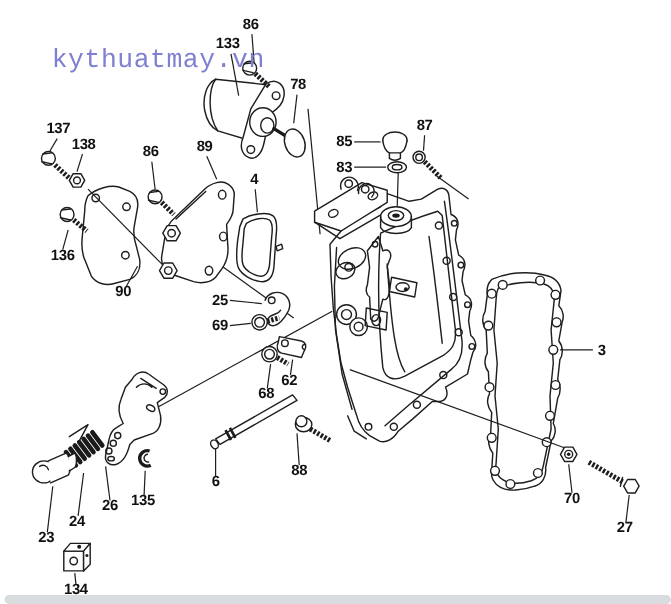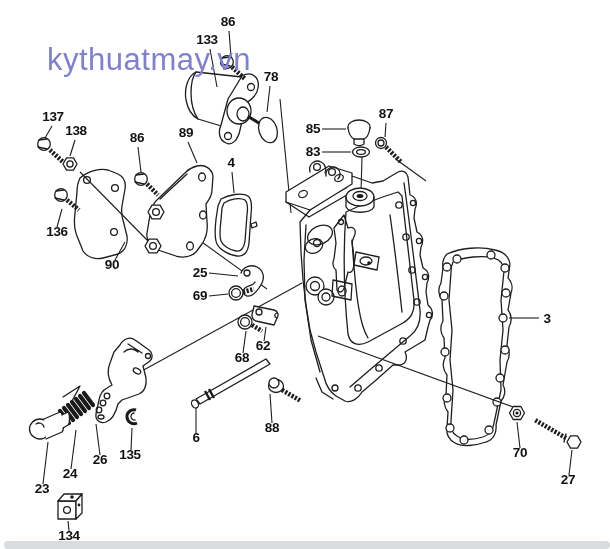--- a/index.html
+++ b/index.html
@@ -1,21 +1,21 @@
 <!DOCTYPE html>
 <html><head>
 <meta charset="utf-8">
 <title>Parts Diagram</title>
 <style>
   html,body{margin:0;padding:0;background:#fff;}
   .stage{position:relative;width:610px;height:549px;background:#fff;overflow:hidden;
          font-family:"Liberation Sans",sans-serif;}
   .stage svg{position:absolute;left:0;top:0;}
-  .watermark{position:absolute;left:47px;top:42px;font-size:31px;letter-spacing:.5px;
-             font-family:Liberation Sans, sans-serif;user-select:none;}
+  .watermark{position:absolute;left:47px;top:42px;font-size:24px;letter-spacing:.5px;
+             font-family:Liberation Mono, monospace;user-select:none;}
   .scrollbar{position:absolute;left:4px;right:0;bottom:0;height:8px;border-radius:4px;}
   text.plabel{font-family:"Liberation Sans",sans-serif;font-size:13.5px;font-weight:600;
               fill:#111;letter-spacing:-0.3px;}
   .ln{stroke:#1e1e1e;stroke-width:1.1;fill:none;}
   .pt{stroke:#1e1e1e;stroke-width:1.3;fill:none;stroke-linejoin:round;stroke-linecap:round;}
   .ptw{stroke:#1e1e1e;stroke-width:1.3;fill:#fff;stroke-linejoin:round;stroke-linecap:round;}
   .thrd{stroke:#1e1e1e;stroke-width:4.6;fill:none;stroke-dasharray:2.2 1.5;}
   .dk{fill:#1a1a1a;stroke:none;}
 </style>
 </head>

